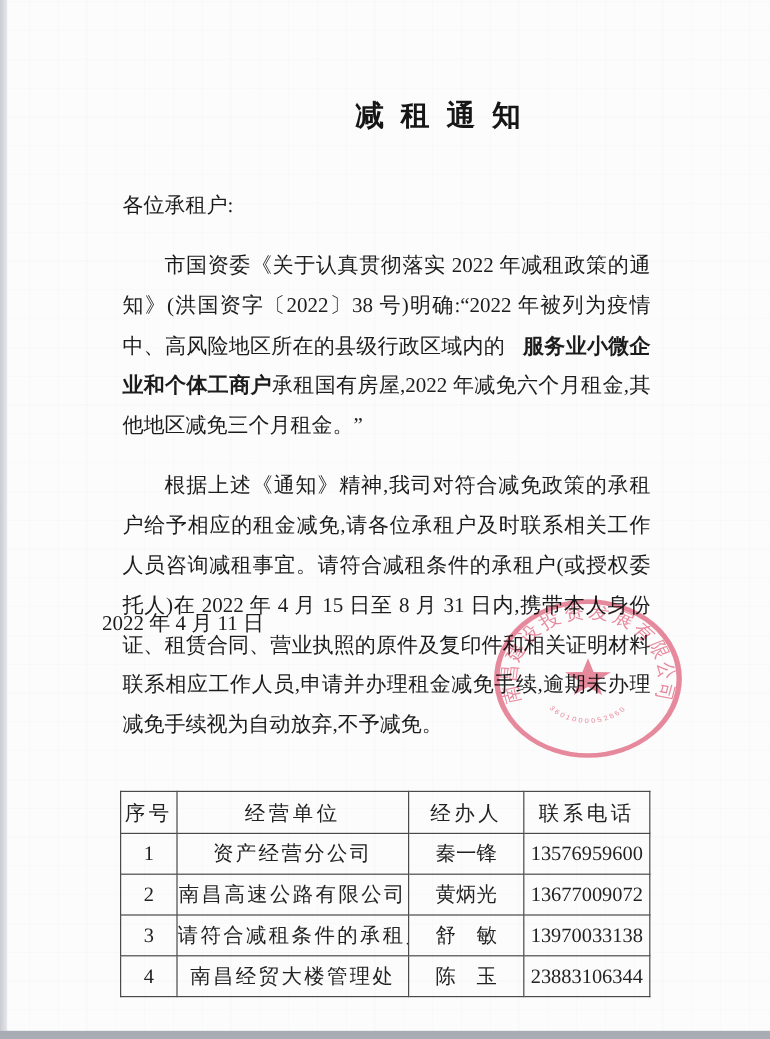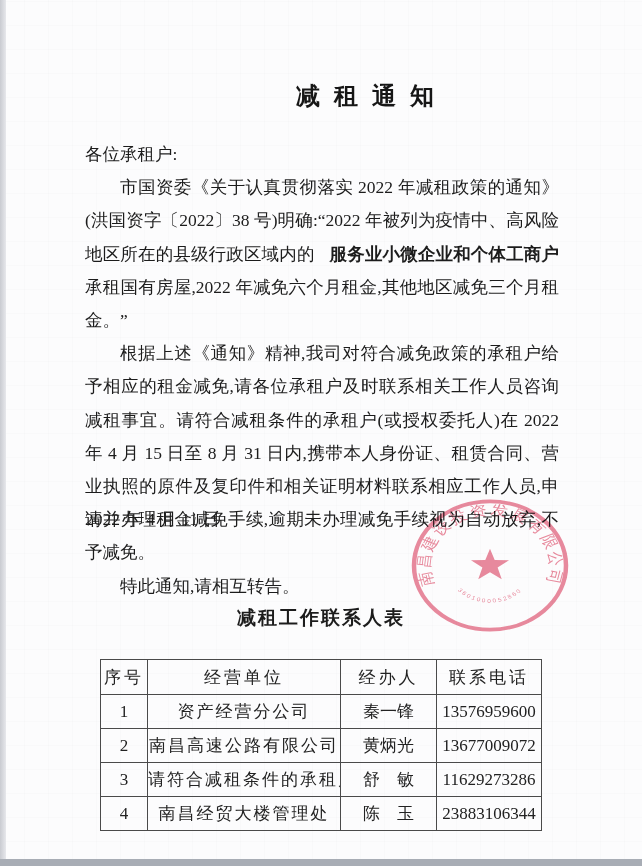--- a/index.html
+++ b/index.html
@@ -30,21 +30,21 @@
     font-size:24px; font-weight:700;
     letter-spacing:14px; text-indent:14px;
     color:#161616;
     margin-left:44px;
   }
   .body-text {
     position:absolute; top:138px; left:85px; width:474px;
     font-size:17.5px; line-height:33.2px;
     text-align:justify;
   }
-  .body-text p { margin:0; text-indent:2em; }
+  .body-text p { margin:17px; text-indent:2em; }
   .body-text p.salutation { text-indent:0; }
   .body-text b { font-weight:700;padding-left:15px; }
   .date-line {
     position:absolute; top:507px; left:85px; width:441px;
     text-align:left; font-size:17.5px;
   }
   .seal {
     position:absolute; left:410px; top:498px;
     width:160px; height:135px;
     mix-blend-mode:multiply;
@@ -80,41 +80,39 @@
 
   <div class="scan-edge-left"></div>
   <div class="scan-edge-bottom"></div>
 
   <div class="doc-title">减租通知</div>
 
   <div class="body-text">
     <p class="salutation">各位承租户:</p>
     <p><span>市国资委《关于认真贯彻落实 2022 年减租政策的通知》(洪国资字〔2022〕38 号)明确:“2022 年被列为疫情中、高风险地区所在的县级行政区域内的</span><b>服务业小微企业和个体工商户</b><span>承租国有房屋,2022 年减免六个月租金,其他地区减免三个月租金。”</span></p>
     <p>根据上述《通知》精神,我司对符合减免政策的承租户给予相应的租金减免,请各位承租户及时联系相关工作人员咨询减租事宜。请符合减租条件的承租户(或授权委托人)在 2022 年 4 月 15 日至 8 月 31 日内,携带本人身份证、租赁合同、营业执照的原件及复印件和相关证明材料联系相应工作人员,申请并办理租金减免手续,逾期未办理减免手续视为自动放弃,不予减免。</p>
-    <p>特此通知,请相互转告。</p>
   </div>
 
   <div class="date-line">2022 年 4 月 11 日</div>
 
   <svg class="seal" viewBox="0 0 160 160" preserveAspectRatio="none" xmlns="http://www.w3.org/2000/svg">
     <defs>
       <path id="sealArcTop" d="M 25.6 105.4 A 60 60 0 1 1 134.4 105.4" fill="none"></path>
       <path id="sealArcBottom" d="M 44 105.2 A 44 44 0 0 0 116 105.2" fill="none"></path>
     </defs>
     <circle cx="80" cy="80" r="76" fill="none" stroke-width="4.5" stroke="#e87e93"></circle>
     <polygon points="80,60 75.3,73.53 60.98,73.82 72.39,82.47 68.24,96.18 80,88 91.76,96.18 87.61,82.47 99.02,73.82 84.7,73.53" fill="#e87e93"></polygon>
     <text font-size="17" letter-spacing="2.5" font-family="Liberation Serif, DejaVu Serif, serif" fill="#e87e93">
       <textPath href="#sealArcTop" startOffset="50%" text-anchor="middle">南昌建设投资发展有限公司</textPath>
     </text>
     <text font-size="6.5" letter-spacing="2" font-family="Liberation Sans, DejaVu Sans, sans-serif" fill="#e87e93">
       <textPath href="#sealArcBottom" startOffset="50%" text-anchor="middle">3601000052860</textPath>
     </text>
   </svg>
 
-  <div class="table-title">减租工作联系人表</div>
 
   <table class="contact">
     <colgroup>
       <col style="width:47px">
         <col style="width:193px">
         <col style="width:96px">
         <col style="width:105px">
     </colgroup>
     <tbody>
         <tr>
@@ -132,21 +130,21 @@
     <tr>
       <td>2</td>
       <td class="col-unit">南昌高速公路有限公司</td>
       <td>黄炳光</td>
       <td>13677009072</td>
     </tr>
     <tr>
       <td>3</td>
       <td class="col-unit">请符合减租条件的承租户</td>
       <td>舒　敏</td>
-      <td>11629273286</td>
+      <td>13970033138</td>
     </tr>
     <tr>
       <td>4</td>
       <td class="col-unit">南昌经贸大楼管理处</td>
       <td>陈　玉</td>
       <td>23883106344</td>
     </tr>
   </tbody>
     </table>
 

